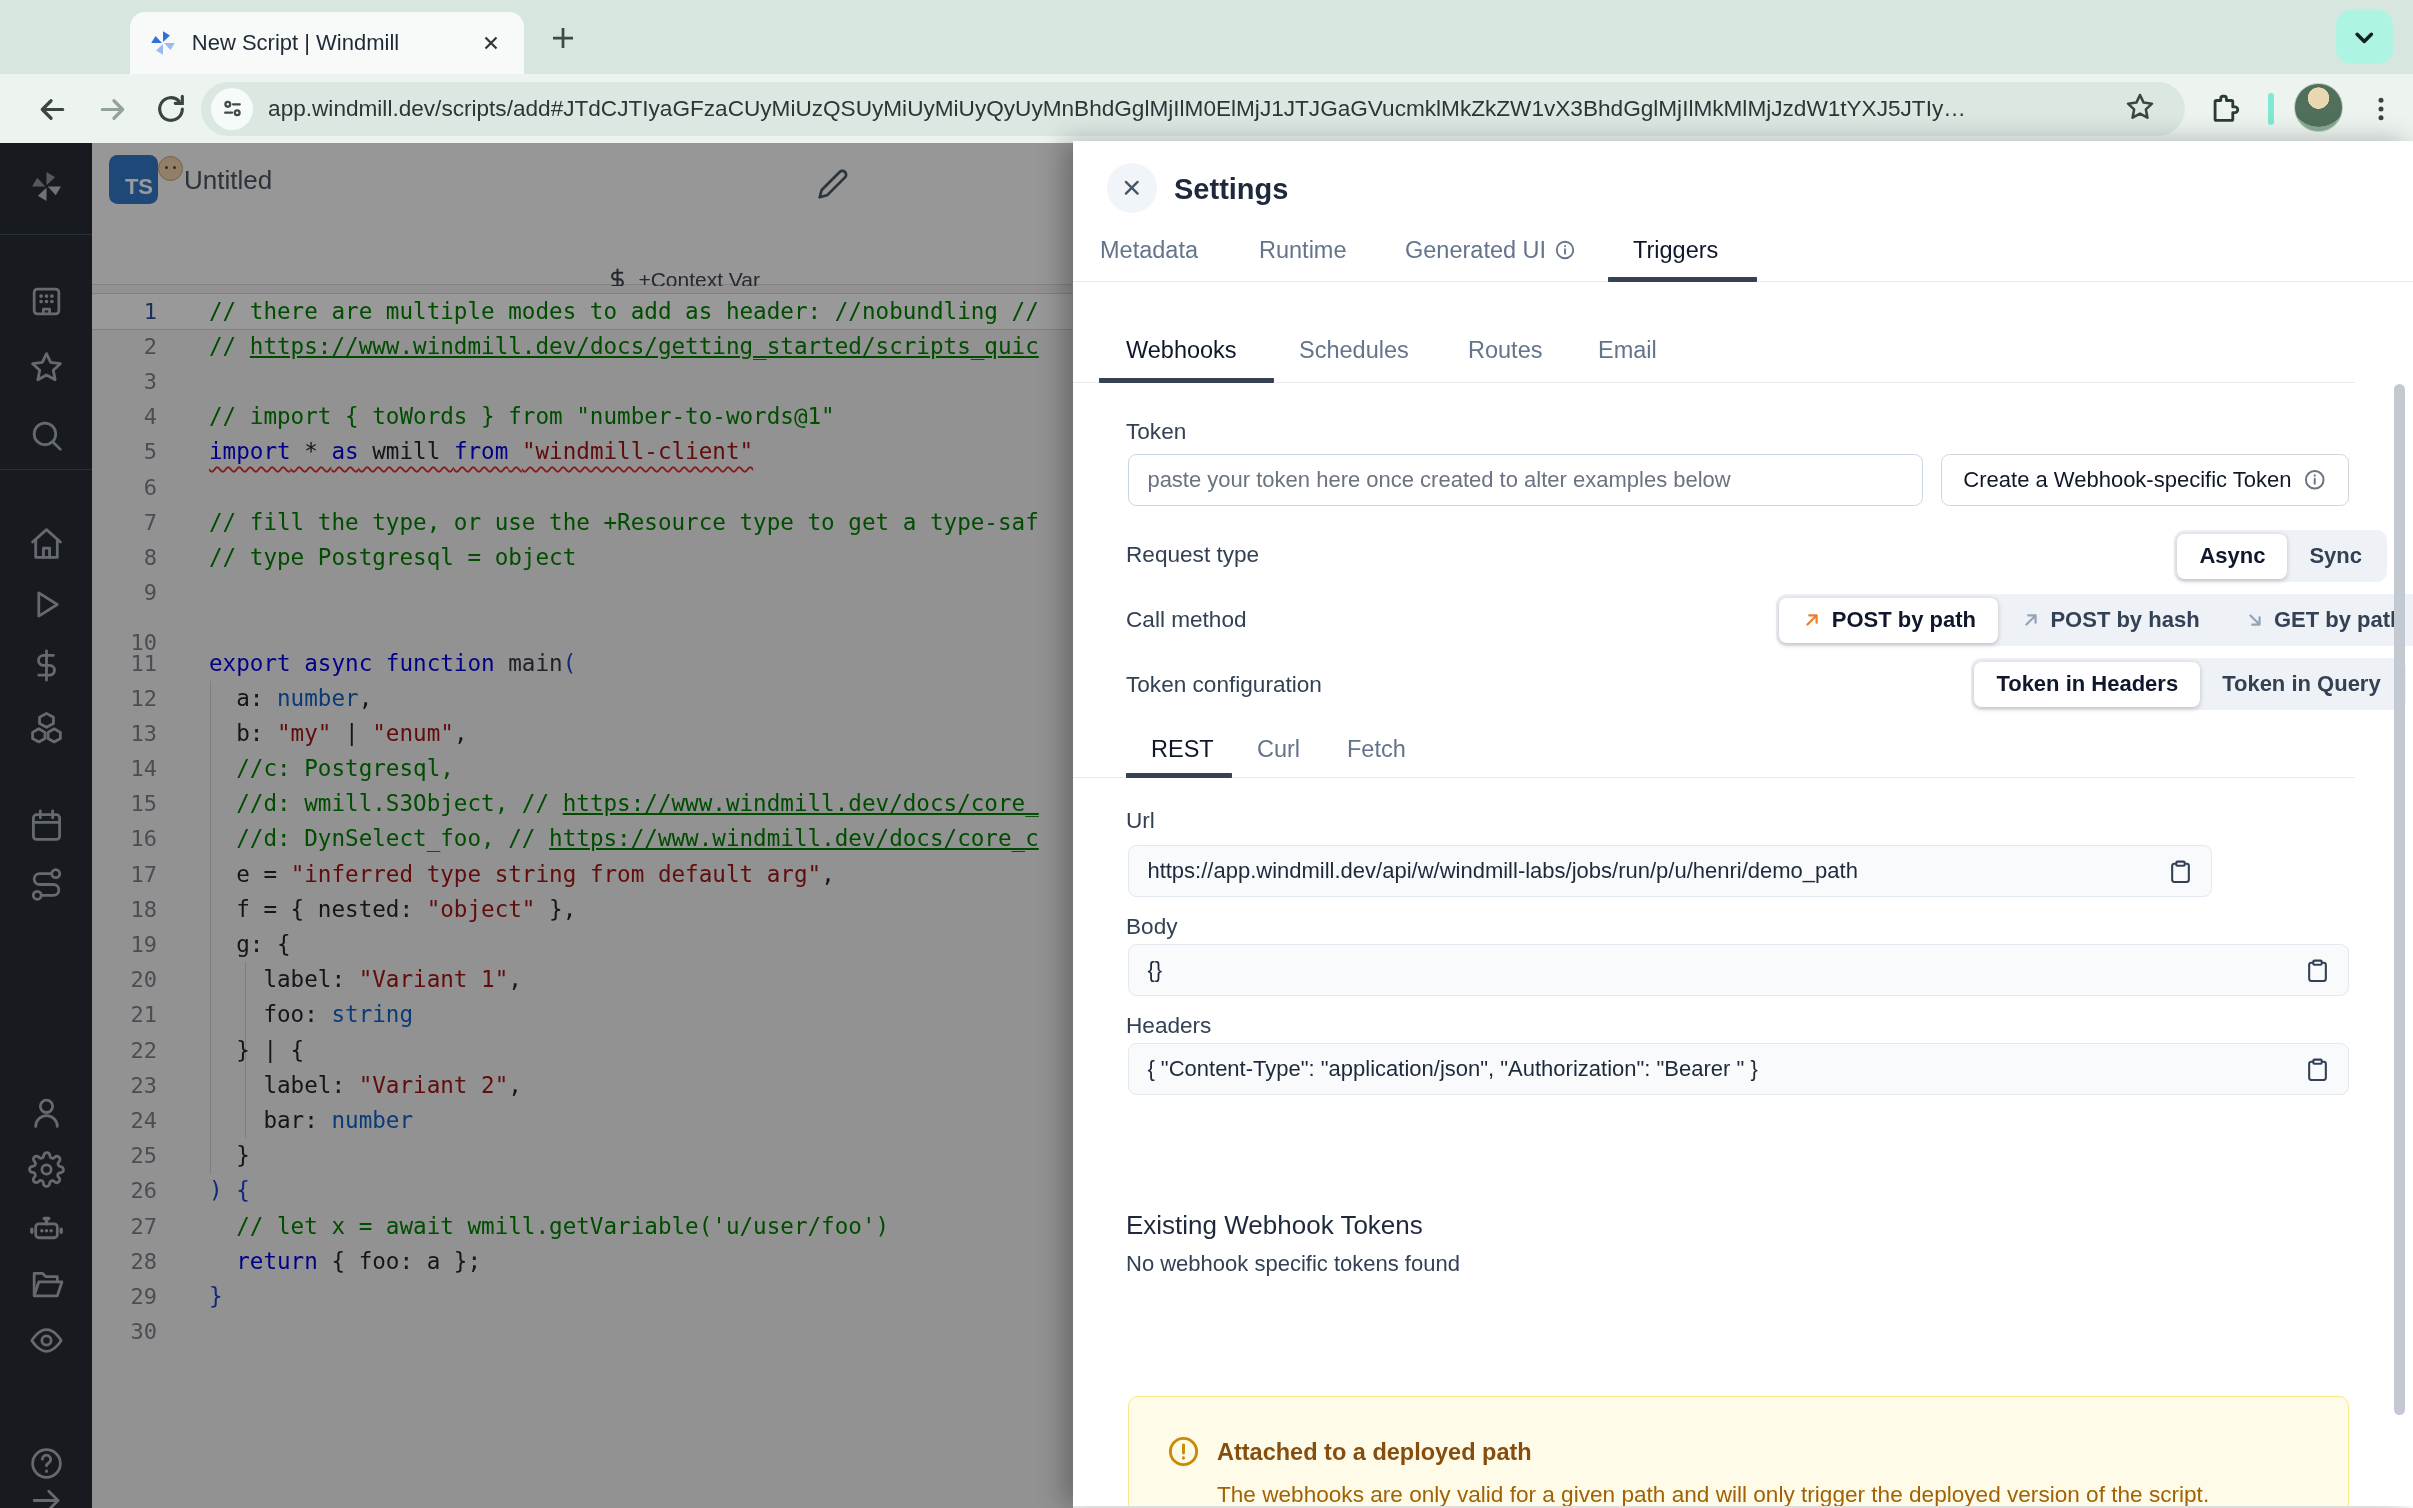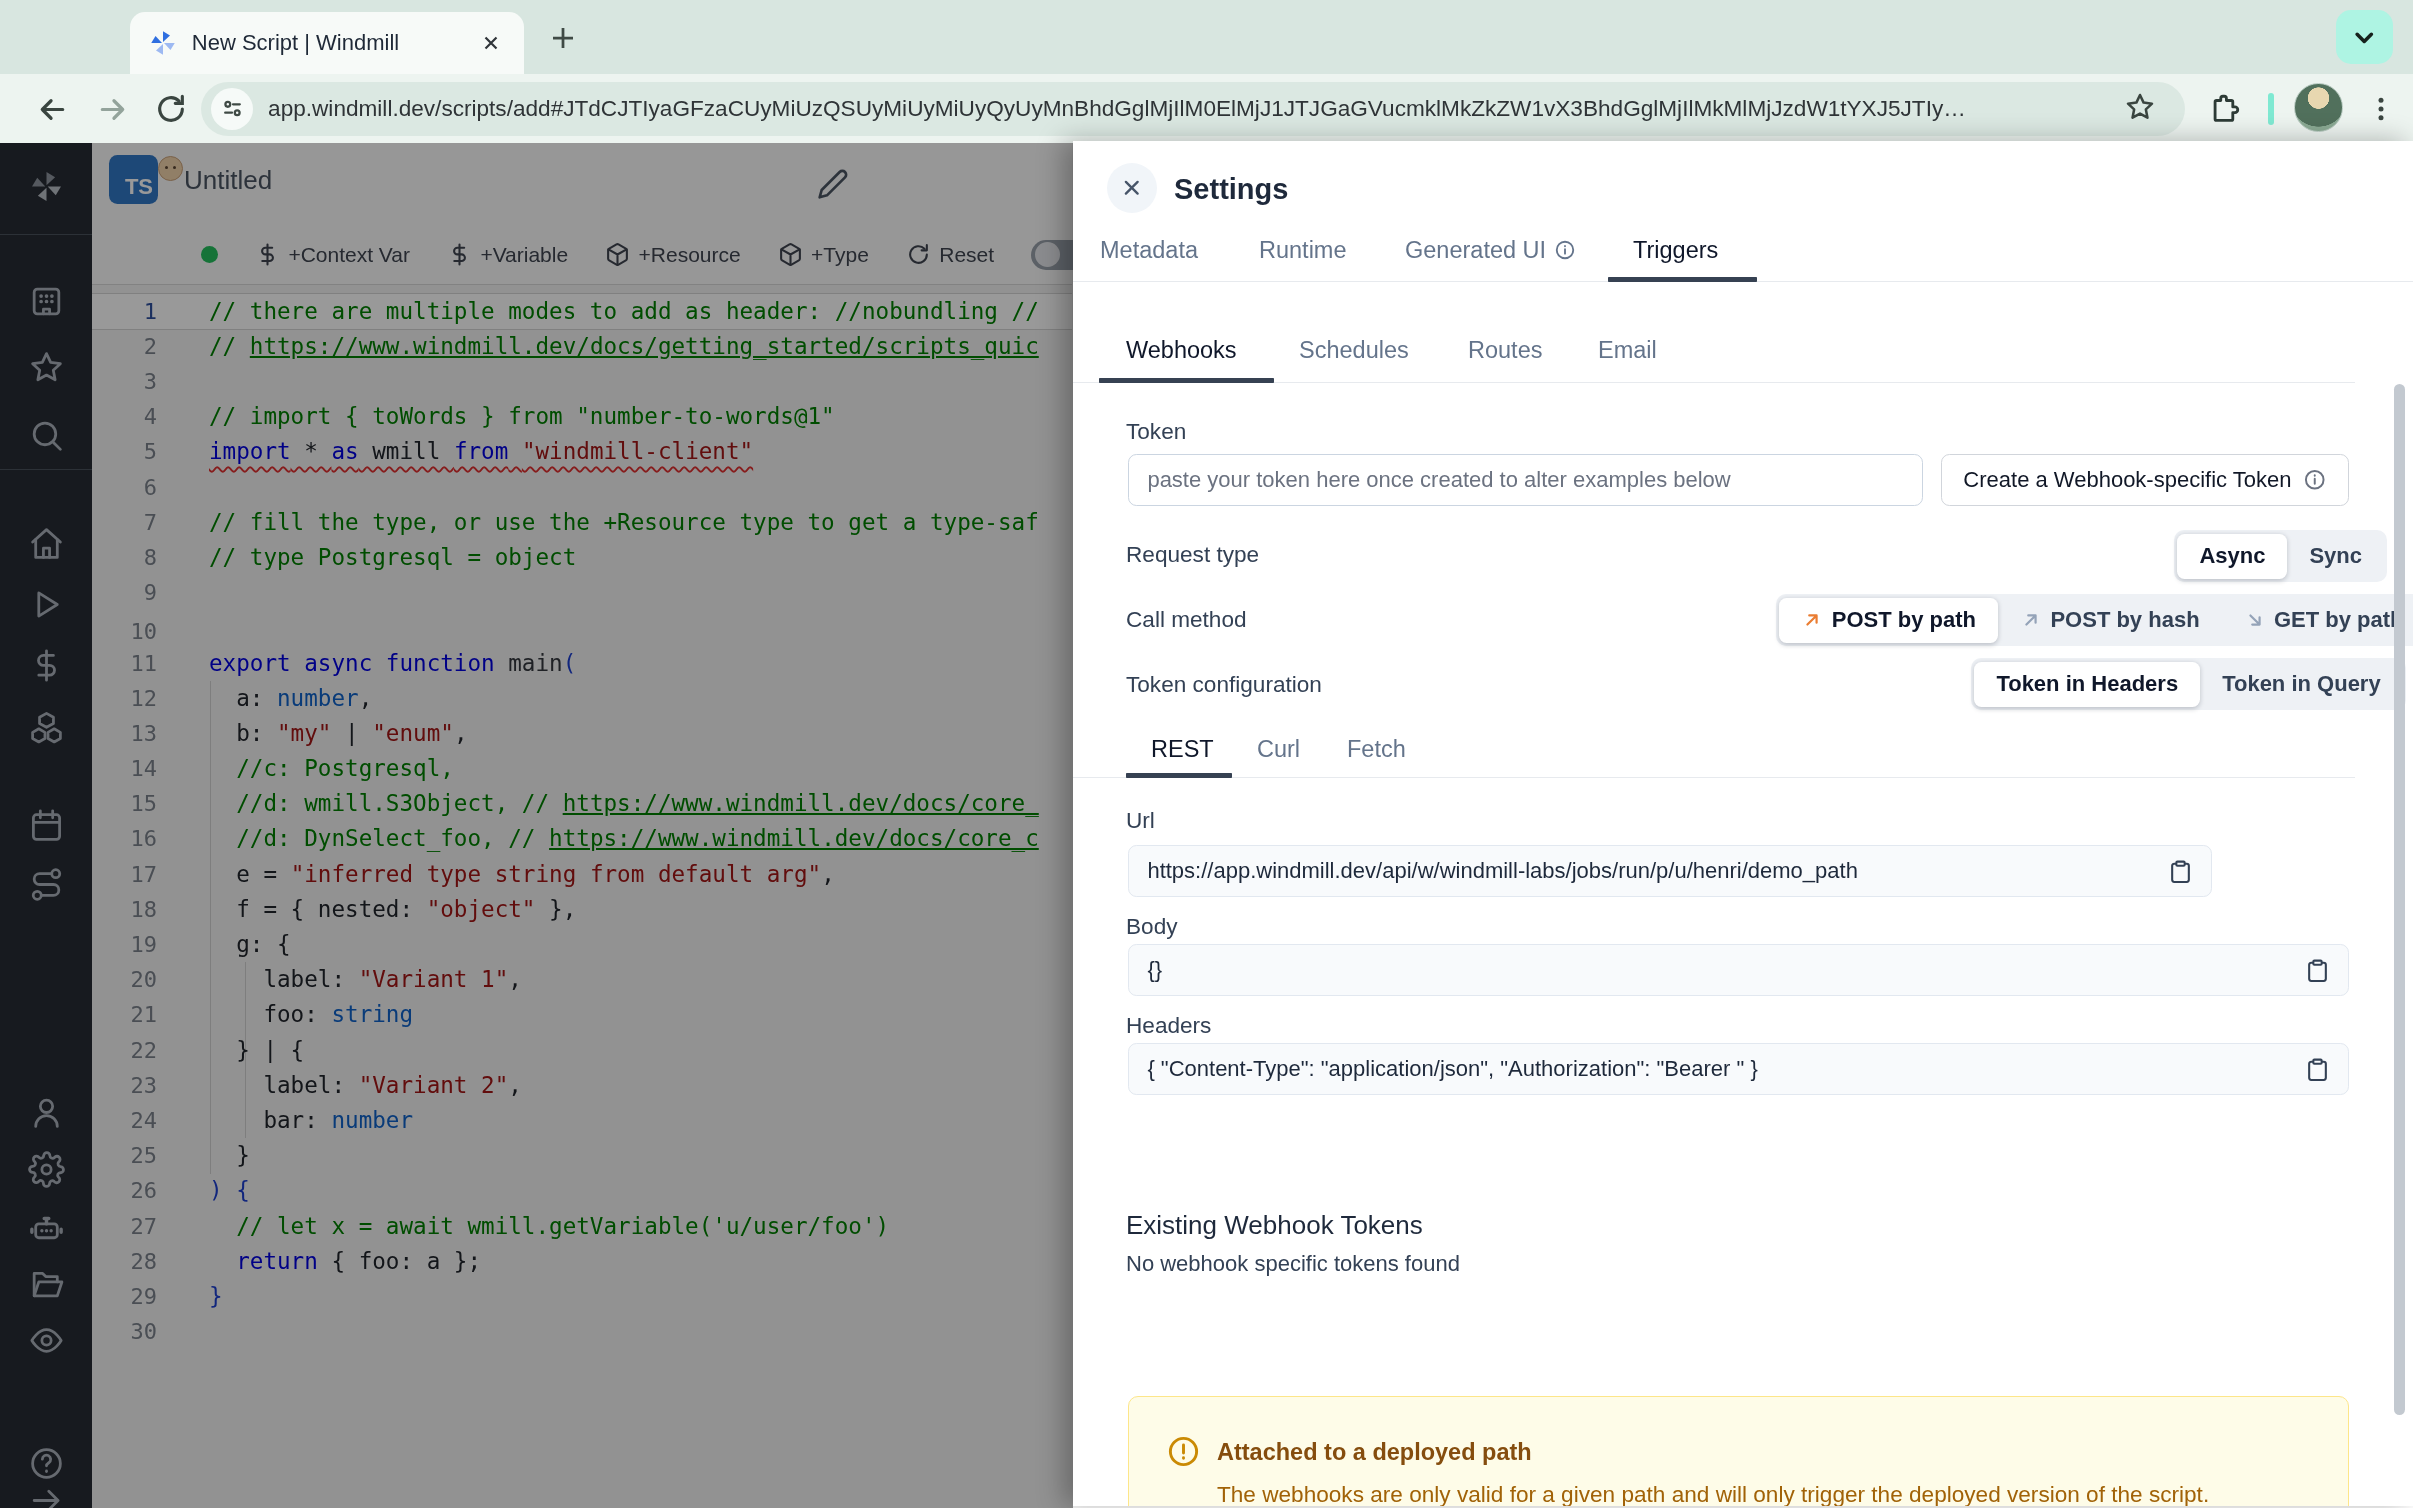--- a/index.html
+++ b/index.html
@@ -36,21 +36,21 @@
   #side { left:0; top:0; width:92px; height:1365px; background:#262b33; }
   .side-ic { left:28px; width:37px; height:37px; color:#aab1bb; }
   .side-div { left:0; width:92px; height:0.8px; background:#4a515c; }
   #edhead { left:92px; top:0; width:980px; height:142px; background:#fbfbfc; border-bottom:0.8px solid #d9d9d9; }
   #ts-badge { left:17px; top:11.7px; width:49px; height:49px; background:#3178c6; border-radius:8.4px; }
   #ts-badge span { position:absolute; right:5px; bottom:3.4px; color:#fff; font-weight:bold; font-size:22px; }
   #baby { left:49px; top:1.7px; width:25px; height:25px; border-radius:50%; background:#f2d3ac; border:1.7px solid #caa27a; }
   #baby i { position:absolute; left:5.9px; top:8.4px; width:3.4px; height:3.4px; background:#5c4632; border-radius:50%; }
   #baby b { position:absolute; right:5.9px; top:8.4px; width:3.4px; height:3.4px; background:#5c4632; border-radius:50%; }
   #script-title { left:92px; top:22px; font-size:26px; color:#4b5563; font-weight:500; }
-  #toolbar2 { left:92px; top:87px; width:980px; height:49px; display:flex; align-items:center; gap:37px; padding-left:17px; }
+  #toolbar2 { left:92px; top:87px; width:980px; height:49px; display:flex; align-items:center; gap:37px; padding-left:17px;flex-direction:column; }
   .tb-item { display:flex; align-items:center; gap:8.4px; font-size:21px; color:#3f4550; white-space:nowrap; }
   .tb-item svg { color:#3f4550; }
   #lang-dot { width:17px; height:17px; border-radius:50%; background:#25c05e; }
   #toggle { width:55px; height:30px; border-radius:15px; background:#9aa1ab; position:relative; flex:none; }
   #toggle i { position:absolute; left:3.4px; top:2.5px; width:25px; height:25px; border-radius:50%; background:#e8eaee; }
 
   
   #code { left:92px; top:143px; width:980px; height:1222px; background:#f4f4f4;
     font-family:"DejaVu Sans Mono",monospace; font-size:22.6px; }
   .cl { position:absolute; left:0; width:980px; height:35px; line-height:35px; white-space:pre; }
@@ -315,21 +315,21 @@
 
     <div class="cl cur" style="top: 7.5px;"><span class="num">1</span><span class="src"><span class="cm">// there are multiple modes to add as header: //nobundling //</span></span></div>
         <div class="cl" style="top: 43px;"><span class="num">2</span><span class="src"><span class="cm">// </span><span class="lk">https://www.windmill.dev/docs/getting_started/scripts_quic</span></span></div>
         <div class="cl" style="top: 78px;"><span class="num">3</span><span class="src"></span></div>
         <div class="cl" style="top: 113px;"><span class="num">4</span><span class="src"><span class="cm">// import { toWords } from "number-to-words@1"</span></span></div>
         <div class="cl" style="top: 148px;"><span class="num">5</span><span class="src sq"><span class="kw">import</span><span class="pl"> * </span><span class="kw">as</span><span class="pl"> wmill </span><span class="kw">from</span><span class="pl"> </span><span class="st">"windmill-client"</span></span></div>
         <div class="cl" style="top: 184px;"><span class="num">6</span><span class="src"></span></div>
         <div class="cl" style="top: 219px;"><span class="num">7</span><span class="src"><span class="cm">// fill the type, or use the +Resource type to get a type-saf</span></span></div>
         <div class="cl" style="top: 254px;"><span class="num">8</span><span class="src"><span class="cm">// type Postgresql = object</span></span></div>
         <div class="cl" style="top: 289px;"><span class="num">9</span><span class="src"></span></div>
-        <div class="cl" style="top: 328px;"><span class="num">10</span><span class="src"></span></div>
+        <div class="cl" style="top: 339px;"><span class="num">10</span><span class="src"></span></div>
         <div class="cl" style="top: 360px;"><span class="num">11</span><span class="src"><span class="kw">export async function</span><span class="pl"> </span><span class="fn">main</span><span class="br">(</span></span></div>
         <div class="cl" style="top: 395px;"><span class="num">12</span><span class="src"><span class="pl">  a: </span><span class="ty">number</span><span class="pl">,</span></span></div>
         <div class="cl" style="top: 430px;"><span class="num">13</span><span class="src"><span class="pl">  b: </span><span class="st">"my"</span><span class="pl"> | </span><span class="st">"enum"</span><span class="pl">,</span></span></div>
         <div class="cl" style="top: 465px;"><span class="num">14</span><span class="src"><span class="cm">  //c: Postgresql,</span></span></div>
         <div class="cl" style="top: 500px;"><span class="num">15</span><span class="src"><span class="cm">  //d: wmill.S3Object, // </span><span class="lk">https://www.windmill.dev/docs/core_</span></span></div>
         <div class="cl" style="top: 535px;"><span class="num">16</span><span class="src"><span class="cm">  //d: DynSelect_foo, // </span><span class="lk">https://www.windmill.dev/docs/core_c</span></span></div>
         <div class="cl" style="top: 571px;"><span class="num">17</span><span class="src"><span class="pl">  e = </span><span class="st">"inferred type string from default arg"</span><span class="pl">,</span></span></div>
         <div class="cl" style="top: 606px; padding-left: 26px;"><span class="num">18</span><span class="src"><span class="pl">  f = { nested: </span><span class="st">"object"</span><span class="pl"> },</span></span></div>
         <div class="cl" style="top: 641px;"><span class="num">19</span><span class="src"><span class="pl">  g: {</span></span></div>
         <div class="cl" style="top: 676px;"><span class="num">20</span><span class="src"><span class="pl">    label: </span><span class="st">"Variant 1"</span><span class="pl">,</span></span></div>

